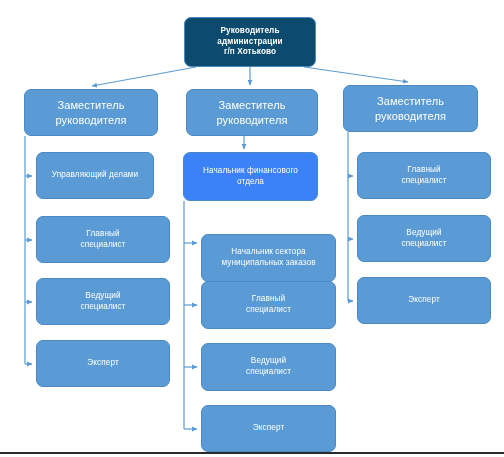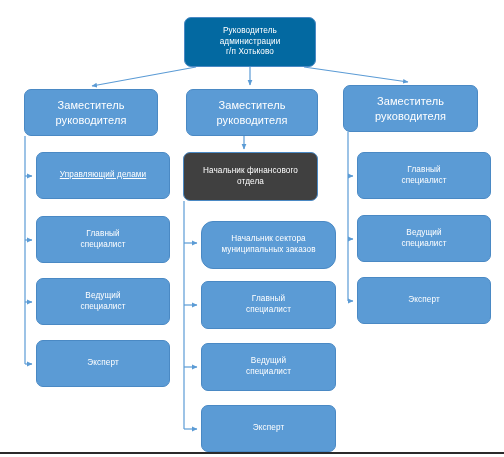--- a/index.html
+++ b/index.html
@@ -99,59 +99,59 @@
     </g>
 
     <g>
       <path d="M348,132 L348,301" fill="none" stroke="#5B9BD5" stroke-width="1.2"></path>
       <path d="M348,176 L353,176" fill="none" stroke="#5B9BD5" stroke-width="1.2" marker-end="url(#arrowhead)"></path>
       <path d="M348,239 L353,239" fill="none" stroke="#5B9BD5" stroke-width="1.2" marker-end="url(#arrowhead)"></path>
       <path d="M348,301 L353,301" fill="none" stroke="#5B9BD5" stroke-width="1.2" marker-end="url(#arrowhead)"></path>
     </g>
   </svg>
 
-  <div class="node size-root" style="left: 184px; top: 17px; width: 132px; height: 50px; background: #0369a1; border-color: rgb(74, 137, 196); color: rgb(255, 255, 255);">
+  <div class="node size-root" style="left: 184px; top: 17px; width: 132px; height: 50px; background: #0c4a6e; border-color: rgb(74, 137, 196); color: rgb(255, 255, 255); font-weight: bold;">
     <span class="node-label">Руководитель
 администрации
 г/п Хотьково</span>
   </div>
 
   <div class="node size-l2" style="left: 24px; top: 89px; width: 134px; height: 47px; background: rgb(91, 155, 213); border-color: rgb(74, 137, 196); color: rgb(255, 255, 255);">
     <span class="node-label">Заместитель
 руководителя</span>
   </div>
   <div class="node size-l2" style="left: 186px; top: 89px; width: 132px; height: 47px; background: rgb(91, 155, 213); border-color: rgb(74, 137, 196); color: rgb(255, 255, 255);">
     <span class="node-label">Заместитель
 руководителя</span>
   </div>
   <div class="node size-l2" style="left: 343px; top: 85px; width: 135px; height: 47px; background: rgb(91, 155, 213); border-color: rgb(74, 137, 196); color: rgb(255, 255, 255);">
     <span class="node-label">Заместитель
 руководителя</span>
   </div>
 
-  <div class="node size-l3" style="left: 36px; top: 152px; width: 134px; height: 47px; background: rgb(91, 155, 213); border-color: rgb(74, 137, 196); color: rgb(255, 255, 255); text-decoration: underline;">
+  <div class="node size-l3" style="left: 36px; top: 152px; width: 118px; height: 47px; background: rgb(91, 155, 213); border-color: rgb(74, 137, 196); color: rgb(255, 255, 255);">
     <span class="node-label">Управляющий делами</span>
   </div>
   <div class="node size-l3" style="left: 36px; top: 216px; width: 134px; height: 47px; background: rgb(91, 155, 213); border-color: rgb(74, 137, 196); color: rgb(255, 255, 255);">
     <span class="node-label">Главный
 специалист</span>
   </div>
   <div class="node size-l3" style="left: 36px; top: 278px; width: 134px; height: 47px; background: rgb(91, 155, 213); border-color: rgb(74, 137, 196); color: rgb(255, 255, 255);">
     <span class="node-label">Ведущий
 специалист</span>
   </div>
   <div class="node size-l3" style="left: 36px; top: 340px; width: 134px; height: 47px; background: rgb(91, 155, 213); border-color: rgb(74, 137, 196); color: rgb(255, 255, 255);">
     <span class="node-label">Эксперт</span>
   </div>
 
-  <div class="node size-l3" style="left: 183px; top: 152px; width: 135px; height: 49px; background: #404040; border-color: rgb(74, 137, 196); color: rgb(255, 255, 255);">
+  <div class="node size-l3" style="left: 183px; top: 152px; width: 135px; height: 49px; background: #3b82f6; border-color: rgb(74, 137, 196); color: rgb(255, 255, 255);">
     <span class="node-label">Начальник финансового
 отдела</span>
   </div>
-  <div class="node size-l3" style="left: 201px; top: 221px; width: 135px; height: 48px; background: rgb(91, 155, 213); border-color: rgb(74, 137, 196); color: rgb(255, 255, 255); border-radius: 12px;">
+  <div class="node size-l3" style="left: 201px; top: 234px; width: 135px; height: 48px; background: rgb(91, 155, 213); border-color: rgb(74, 137, 196); color: rgb(255, 255, 255);">
     <span class="node-label">Начальник сектора
 муниципальных заказов</span>
   </div>
   <div class="node size-l3" style="left: 201px; top: 281px; width: 135px; height: 48px; background: rgb(91, 155, 213); border-color: rgb(74, 137, 196); color: rgb(255, 255, 255);">
     <span class="node-label">Главный
 специалист</span>
   </div>
   <div class="node size-l3" style="left: 201px; top: 343px; width: 135px; height: 48px; background: rgb(91, 155, 213); border-color: rgb(74, 137, 196); color: rgb(255, 255, 255);">
     <span class="node-label">Ведущий
 специалист</span>

